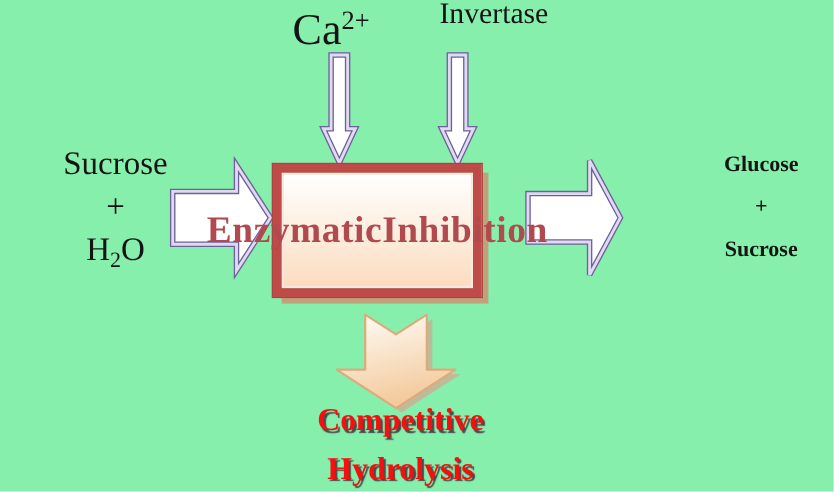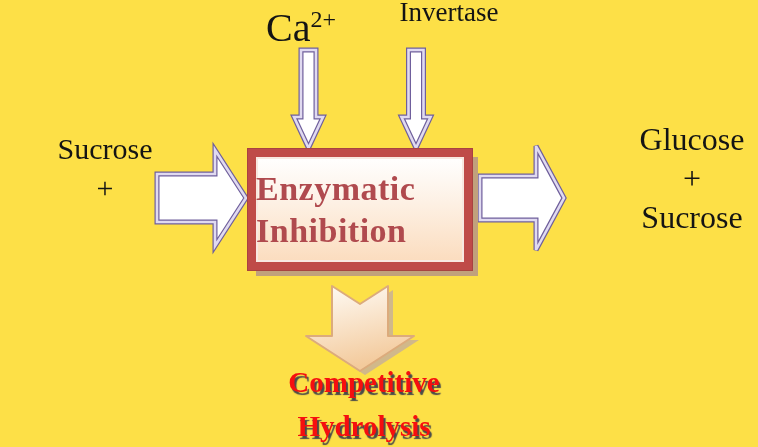--- a/index.html
+++ b/index.html
@@ -1,39 +1,39 @@
 <!DOCTYPE html>
 <html><head>
 <meta charset="utf-8">
 <style>
   html,body { margin:0; padding:0; background:#fff; }
   .canvas {
-    position:relative; width:758px; height:447px; background:#fde047;
+    position:relative; width:758px; height:447px; background:#86efac;
     font-family:"Liberation Serif","DejaVu Serif",serif; color:#141414; overflow:hidden;
   }
   .abs { position:absolute; }
   .lbl { text-align:center; }
 
   
   .ca-label { left:221px; top:-4px; width:160px; font-size:40px; line-height:46px; }
   .ca-label sup { font-size:24px; }
   .invertase-label { left:369px; top:-6px; width:160px; font-size:27px; line-height:36px; }
 
   
   .reactants { left:0px; top:129px; width:132px; font-size:30px; line-height:39px;padding-left:39px; }
-  .products  { left:626px; top:120px; width:132px; font-size:32px; line-height:39px; }
+  .products  { left:626px; top:130px; width:132px; font-size:20px; line-height:39px;font-weight:bold; }
   .reactants sub, .products sub { font-size:20px; }
 
   
   .process-box {
-    left:248px; top:149px; width:224px; height:121px; box-sizing:border-box;
+    left:248px; top:149px; width:190px; height:121px; box-sizing:border-box;
     border:8px solid #bf4b48;
     background:linear-gradient(180deg,#ffffff 0%,#fdf0e3 45%,#fbdcbe 100%);
     box-shadow:0 0 0 1px #a84341, 7px 7px 0 -1px #c1a17c, inset 0 0 0 2px #f8e8e0;
-    display:flex; flex-direction:column; justify-content:center; align-items:flex-start;
+    display:flex; flex-direction:row; justify-content:center; align-items:center;
   }
   .process-box .line {
     font-size:34px; font-weight:bold; color:#b04a4e;
     line-height:42px; text-align:center; letter-spacing:.5px;
   }
 
   
   .outcome {
     left:234px; top:360px; width:260px; font-size:29px; font-weight:bold;
     color:#f50f0f; line-height:44px; text-shadow:2px 2.5px 1px #4a4a4a;
@@ -85,20 +85,23 @@
   </svg>
 
   <div class="abs lbl ca-label">
     <span>Ca</span><sup>2+</sup>
   </div>
   <div class="abs lbl invertase-label">Invertase</div>
 
   <div class="abs lbl reactants">
     <div>Sucrose</div>
     <div>+</div>
+    <div>
+      <span>H</span><sub>2</sub><span>O</span>
+    </div>
   </div>
 
   <div class="abs process-box">
     <div class="line">Enzymatic</div>
     <div class="line">Inhibition</div>
   </div>
 
   <div class="abs lbl products">
     <div>Glucose</div>
     <div>+</div>

